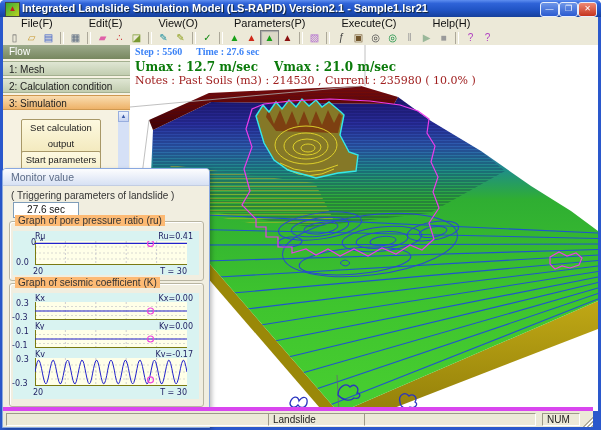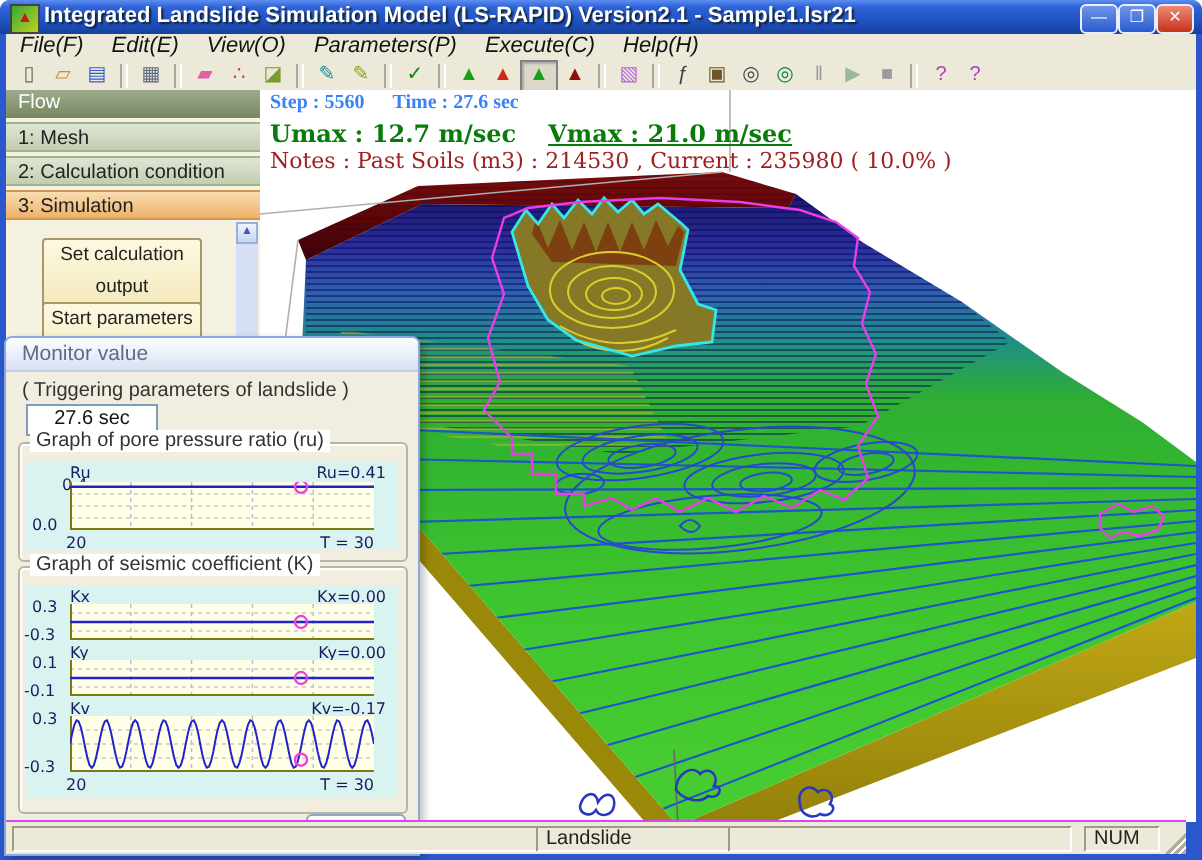--- a/index.html
+++ b/index.html
@@ -14,21 +14,21 @@
     text-shadow:1px 1px 1px #123;white-space:nowrap;}
   #app-icon{position:absolute;left:5px;top:2px;width:13px;height:13px;
     background:linear-gradient(135deg,#37a837,#bcd41e);border:1px solid #444;
     font-size:8px;line-height:12px;text-align:center;color:#c02020;}
   .winbtn{position:absolute;top:2px;width:17px;height:13px;border:1px solid #e8eefc;
     border-radius:3px;color:#fff;font-size:8px;line-height:12px;text-align:center;}
   .winbtn.blue{background:linear-gradient(180deg,#6f96e8,#2b5bd0);}
   .winbtn.red{background:linear-gradient(180deg,#ef8a74,#c4331d);}
   #menubar{position:absolute;left:3px;top:17px;right:3px;height:13px;background:#ece9d8;
     font-size:11px;color:#111;}
-  #menubar span{display:inline-block;padding:0 7px;line-height:13px;font-style:italic;}
+  #menubar span{display:inline-block;padding:0 18px;line-height:13px;}
   #toolbar{position:absolute;left:3px;top:30px;right:3px;height:15px;background:#ece9d8;
     border-bottom:1px solid #c6c3b2;display:flex;align-items:center;padding-left:3px;}
   .tbtn{width:17px;height:14px;font-size:10px;line-height:14px;text-align:center;
     margin:0 0px;}
   .tbtn.pressed{border:1px solid #808080;background:#dcd8c8;box-shadow:inset 1px 1px 1px #aaa;}
   .tsep{width:2px;height:12px;border-left:1px solid #aca899;border-right:1px solid #fff;
     margin:0 3px;}
   
   #flow-panel{position:absolute;left:3px;top:45px;width:127px;bottom:19px;
     background:#f6f2e2;border-right:1px solid #9a968a;}
@@ -47,49 +47,49 @@
   #flow-scroll-up{position:absolute;right:1px;top:66px;width:11px;height:11px;
     background:linear-gradient(180deg,#eef3fd,#c6d3f2);border:1px solid #98aede;
     box-sizing:border-box;font-size:6px;text-align:center;line-height:9px;color:#3a5aa8;}
   
   #viewport{position:absolute;left:130px;top:45px;width:468px;bottom:19px;background:#fff;}
   #overlay-line1{position:absolute;left:5px;top:1px;font-family:Liberation Serif, serif;
     font-weight:bold;font-size:10px;color:#3b82f6;white-space:nowrap;}
   #overlay-line1 span+span{margin-left:14px;}
   #overlay-line2{position:absolute;left:5px;top:15px;font-family:"DejaVu Serif",serif;
     font-weight:bold;font-size:12px;color:#0a7a0a;white-space:nowrap;}
-  #overlay-line2 span+span{margin-left:16px;text-decoration:underline;}
+  #overlay-line2 span+span{margin-left:16px;}
   #overlay-line3{position:absolute;left:5px;top:29px;font-family:"DejaVu Serif",serif;
     font-size:11px;color:#a02020;white-space:nowrap;}
   
   #monitor{position:absolute;left:2px;top:168px;width:206px;height:258px;
     background:#f1eee0;border:1px solid #89a8e0;border-radius:4px 4px 0 0;
     box-shadow:2px 2px 4px rgba(0,0,0,.25);}
   #monitor-titlebar{position:absolute;left:0;top:0;right:0;height:16px;
     background:linear-gradient(180deg,#fdfdfe,#d7e1f4);border-radius:3px 3px 0 0;
     border-bottom:1px solid #c2cde2;}
   #monitor-title{position:absolute;left:8px;top:2px;font-size:10.5px;color:#5c6c88;}
   #monitor-subtitle{position:absolute;left:8px;top:21px;font-size:10px;color:#333;white-space:nowrap;}
   #time-field{position:absolute;left:10px;top:33px;width:64px;height:14px;background:#fff;
     border:1px solid #7f9db9;font-size:10px;text-align:center;line-height:14px;color:#111;}
   .groupbox{position:absolute;left:6px;width:193px;border:1px solid #b9b5a2;
     border-radius:3px;box-shadow:inset 1px 1px 0 #fff;}
-  .grouplabel{position:absolute;font-size:10px;color:#333;background:#ffffff;
+  .grouplabel{position:absolute;font-size:10px;color:#333;background:#fdba74;
     padding:0 3px;white-space:nowrap;}
   .cyanpanel{position:absolute;background:#d9f3f1;}
   .gr-lbl{position:absolute;font-size:8px;color:#1c1c60;white-space:nowrap;
     font-family:"DejaVu Sans",sans-serif;}
   .gr-lbl.right{text-align:right;}
   .plot{position:absolute;background:#ffffe8;}
   #monitor-close{position:absolute;left:150px;top:238px;width:48px;height:16px;
     background:linear-gradient(180deg,#fefefe,#e3e0d0);border:1px solid #8aa8c8;
     border-radius:3px;font-size:10px;text-align:center;line-height:15px;color:#222;}
   
   #statusbar{position:absolute;left:3px;right:8px;bottom:3px;height:16px;background:#ece9d8;
-    border-top:1px solid #d946ef;}
+    border-top:4px solid #d946ef;}
   .sb-cell{position:absolute;top:2px;height:11px;border:1px solid;
     border-color:#9d9a88 #fff #fff #9d9a88;font-size:10px;line-height:11px;
     padding-left:4px;color:#222;background:#ece9d8;}
   #sb-grip{position:absolute;right:0;bottom:0;width:12px;height:12px;
     background:linear-gradient(135deg,transparent 55%,#b0ad9a 55%,#b0ad9a 65%,#fff 65%,#fff 72%,#b0ad9a 72%,#b0ad9a 82%,#fff 82%,#fff 88%,#b0ad9a 88%);}
 </style>
 </head>
 <body>
 
 <div id="win">

